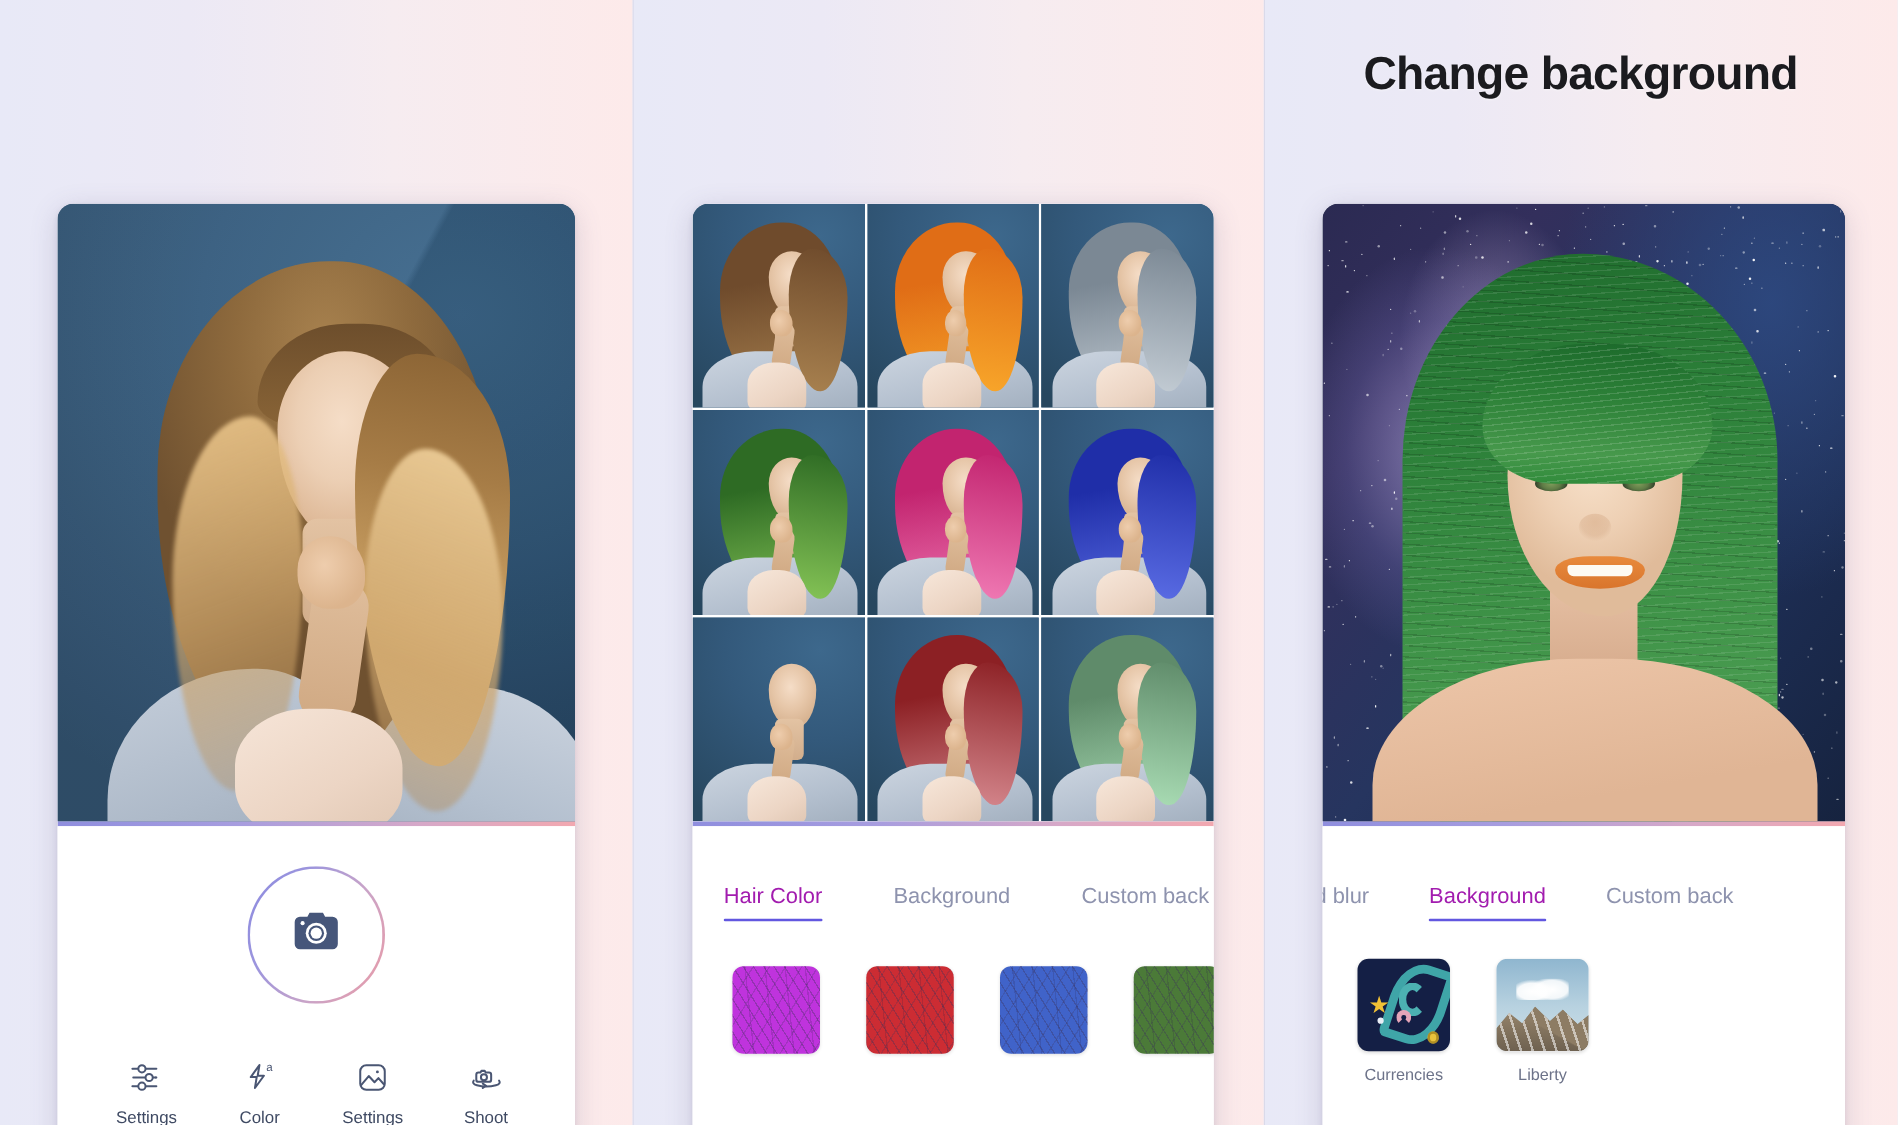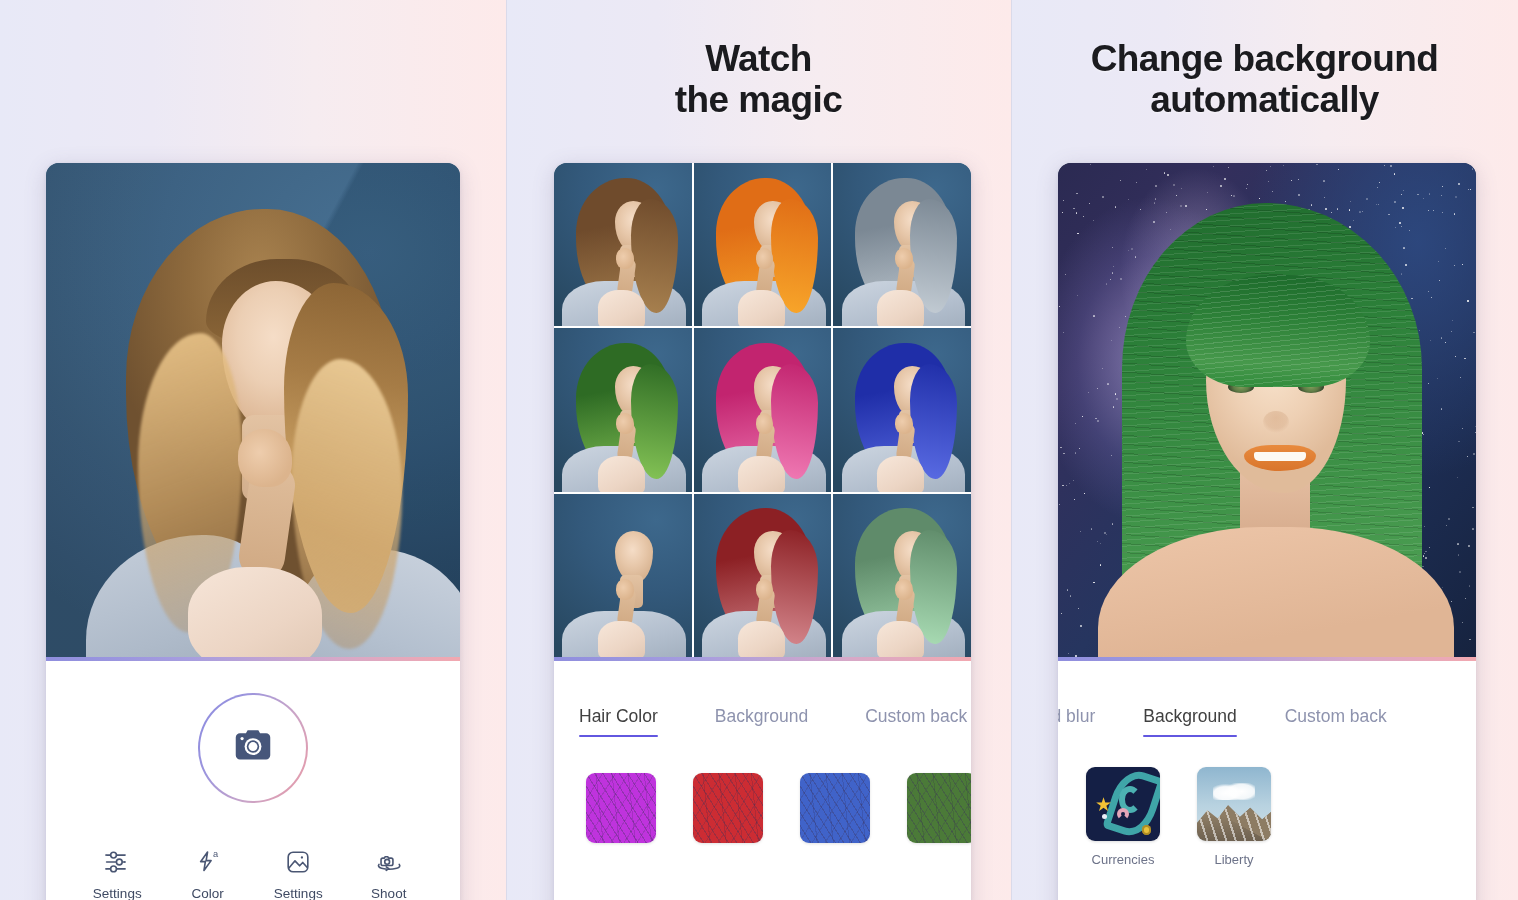--- a/index.html
+++ b/index.html
@@ -218,21 +218,21 @@
   .tabs {
     position: relative;
     display: flex; align-items: flex-end;
     height: 40px;
     white-space: nowrap;
   }
   .tab {
     font-size: 17.5px; color: #8e93ae; padding: 0 0 10px 0;
     position: relative; cursor: pointer; flex: 0 0 auto;
   }
-  .tab.active { color: #404040; }
+  .tab.active { color: #a21caf; }
   .tab.active::after {
     content:""; position:absolute; left:0; right:0; bottom:0;
     height: 2.5px; background: #6257e0; border-radius: 2px;
   }
   .panel-2 .tabs { padding-left: 25px; gap: 57px; }
   .panel-3 .tabs { padding-left: 0; gap: 48px; margin-left: -60px; }
 
   .swatch-row { display: flex; gap: 37px; padding: 36px 0 0 32px; }
   .swatch {
     width: 70px; height: 70px; border-radius: 9px; flex: 0 0 auto;
@@ -510,24 +510,20 @@
             </span>
             <span class="lbl">Shoot</span>
           </div>
 
         </div>
       </div>
     </div>
   </section>
 
   <section class="panel panel-2 p2">
-    <h1 class="headline">
-      <span>Watch</span><br>
-      <span>the magic</span>
-    </h1>
 
     <div class="phone">
       <div class="viewport p2-viewport" id="grid">
           <div class="tile">
             <div class="tbg"></div>
             <div class="thair-back" style="background:linear-gradient(170deg,#6f4b2c 0%,#6f4b2c 34%,#a8814f 100%)"></div>
             <div class="tface"></div>
             <div class="tneck"></div>
             <div class="tbody"></div>
             <div class="thair-front" style="background:linear-gradient(190deg,#6f4b2c 0%,#a8814f 100%)"></div>
@@ -638,21 +634,20 @@
             <div class="swatch" style="background: rgb(64, 99, 201);"></div>
             <div class="swatch" style="background: rgb(75, 122, 56);"></div>
           </div>
       </div>
     </div>
   </section>
 
   <section class="panel panel-3 p3">
     <h1 class="headline">
       <span>Change background</span><br>
-      <span>automatically</span>
     </h1>
 
     <div class="phone">
       <div class="viewport p3-viewport">
         <div class="galaxy"></div>
         <div class="stars" id="stars">
             <i style="position:absolute;left:21.13%;top:70.94%;width:1.32px;height:1.32px;border-radius:50%;background:#fff;opacity:0.81"></i>
             <i style="position:absolute;left:81.95%;top:6.35%;width:1.06px;height:1.06px;border-radius:50%;background:#fff;opacity:0.89"></i>
             <i style="position:absolute;left:96.67%;top:53.68%;width:0.80px;height:0.80px;border-radius:50%;background:#fff;opacity:0.76"></i>
             <i style="position:absolute;left:64.07%;top:30.24%;width:1.40px;height:1.40px;border-radius:50%;background:#fff;opacity:0.35"></i>

